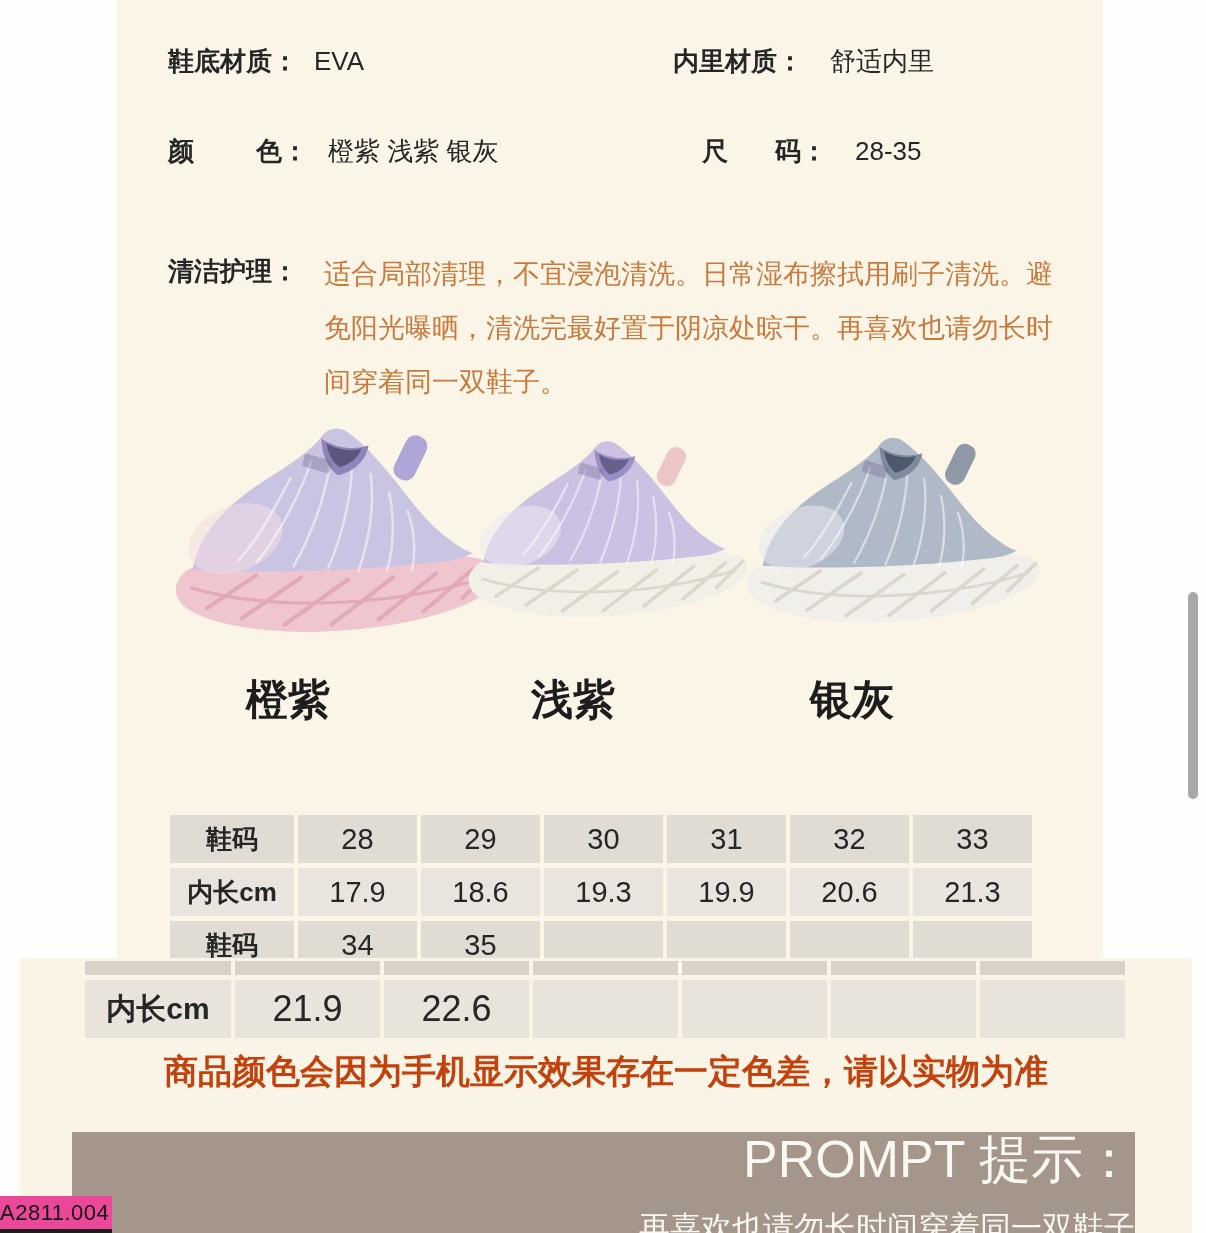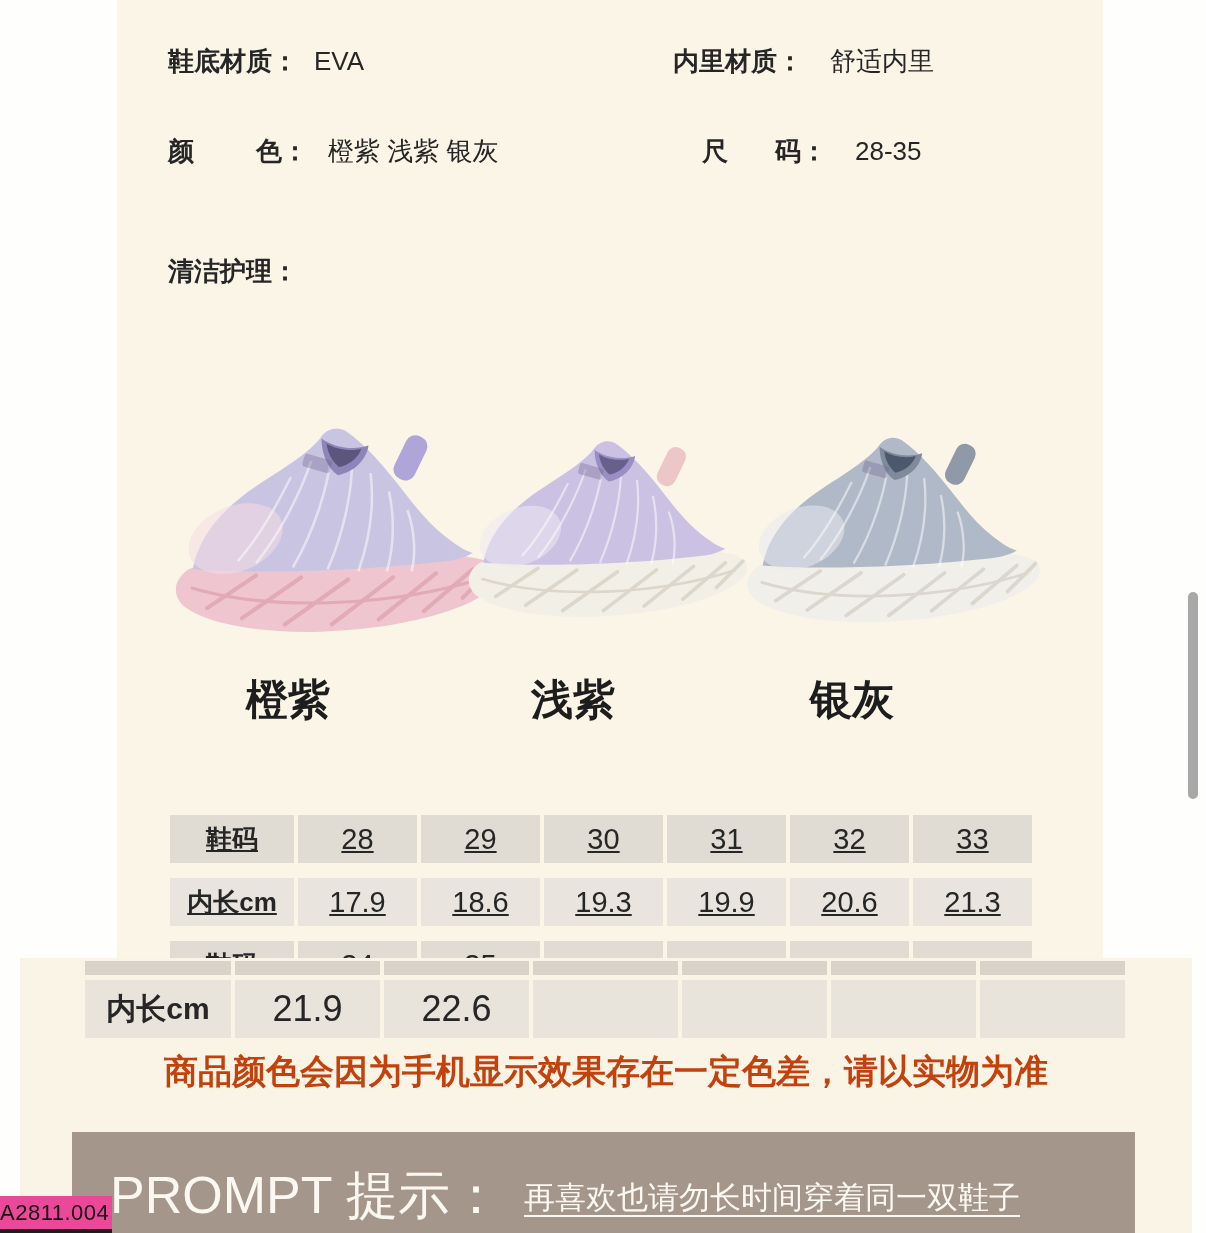--- a/index.html
+++ b/index.html
@@ -10,39 +10,39 @@
   .lab{position:absolute;font-size:26px;font-weight:600;line-height:34px;white-space:nowrap;}
   .val{position:absolute;font-size:26px;font-weight:500;line-height:34px;white-space:nowrap;}
   .split{display:flex;justify-content:space-between;}
   .split i{font-style:normal;}
   .care-text{position:absolute;left:207px;top:247px;width:731px;margin:0;
              font-size:27px;line-height:54px;font-weight:500;letter-spacing:0;}
   .shoe-fig{position:absolute;margin:0;}
   .shoe-fig svg{width:100%;height:100%;display:block;}
   .shoe-caption{position:absolute;width:160px;top:676px;text-align:left;
                 font-size:42px;font-weight:600;color:#1d1d1d;line-height:48px;}
-  .size-table{position:absolute;left:53px;top:815px;display:flex;flex-direction:column;gap:15px;text-decoration:underline;}
+  .size-table{position:absolute;left:53px;top:815px;display:flex;flex-direction:column;gap:5px;}
   .size-row{display:flex;gap:4px;}
   .size-row .cell{height:48px;display:flex;align-items:center;justify-content:center;}
   .size-row .cell.c-label{width:124px;font-size:26px;font-weight:600;}
   .size-row .cell.c-val{width:119px;font-size:29px;font-weight:500;}
   .row-a .cell{background:#e0dcd4;}
   .row-b .cell{background:#e9e5de;}
   .b-strip{position:absolute;left:65px;top:3px;display:flex;gap:4px;}
   .b-strip .cell{height:14px;background:#d8d2c9;}
   .b-row{position:absolute;left:65px;top:22px;display:flex;gap:4px;}
   .b-row .cell{height:58px;background:#e8e4dc;display:flex;align-items:center;justify-content:center;}
   .w-label{width:146px;}
   .w-val{width:145px;}
   .b-row .c-label{font-size:30px;font-weight:600;}
   .b-row .c-val{font-size:36px;font-weight:500;}
   .notice{position:absolute;left:0;top:90px;width:1172px;text-align:center;
           font-size:34px;font-weight:700;line-height:46px;}
   .prompt-band{position:absolute;left:52px;top:174px;width:1063px;height:101px;
-               display:flex;align-items:flex-end;padding:0 0 10px 38px;box-sizing:border-box;gap:22px;}
+               display:flex;align-items:flex-end;padding:0 0 10px 38px;box-sizing:border-box;gap:22px;flex-direction:column;}
   .prompt-big{font-size:52px;line-height:1.05;color:#fbf8f2;font-weight:500;white-space:nowrap;}
   .prompt-tip{font-size:31px;line-height:1.2;color:#fbf8f2;font-weight:500;white-space:nowrap;
               padding-bottom:7px;text-decoration:underline;text-underline-offset:7px;text-decoration-thickness:2px;}
   .scroll-thumb{position:absolute;left:1188px;top:592px;width:10px;height:207px;border-radius:5px;background:#a8a8a8;}
   .watermark{position:absolute;left:0;top:1196px;width:112px;height:33px;background:#ec4899;
              display:flex;align-items:center;box-sizing:border-box;
              font-size:22px;color:#121212;letter-spacing:0.5px;}
   .photo-edge{position:absolute;left:0;top:1229px;width:112px;height:4px;background:#1e1e1e;}
 </style>
 </head>
@@ -62,20 +62,21 @@
       <i>色：</i>
     </span>
     <span class="val" style="left:211px;top:134px">橙紫 浅紫 银灰</span>
     <span class="lab split" style="left:585px;top:134px;width:125px">
       <i>尺</i>
       <i>码：</i>
     </span>
     <span class="val" style="left:738px;top:134px">28-35</span>
 
     <span class="lab" style="left:51px;top:254px">清洁护理：</span>
+    <p class="care-text" style="color: rgb(201, 121, 59);">适合局部清理，不宜浸泡清洗。日常湿布擦拭用刷子清洗。避免阳光曝晒，清洗完最好置于阴凉处晾干。再喜欢也请勿长时间穿着同一双鞋子。</p>
 
     <figure class="shoe-fig" style="left: 43px; top: 418px; width: 368px; height: 230px; --upper: #c9c4e2; --collar: #8d84b8; --inner: #5c567e; --tab: #b0a5d8; --sole: #efc6cf; --sole_line: #e2a9b7; --toe: #f4dce1;">
       <svg viewBox="0 0 360 225">
         <path d="M28,148 C16,156 10,170 22,183 C44,202 100,211 158,209 C220,207 286,194 318,172 C332,162 336,148 322,141 C312,136 296,136 282,132 L66,144 C48,146 36,144 28,148 Z" fill="var(--sole)"></path>
         <path d="M46,186 L94,154 M80,196 L138,156 M122,202 L184,158 M168,202 L228,156 M214,197 L270,152 M258,189 L306,148 M296,176 L326,146" stroke="var(--sole_line)" stroke-width="4" fill="none" stroke-linecap="round"></path>
         <path d="M30,166 C110,190 230,184 318,156" stroke="var(--sole_line)" stroke-width="3" fill="none"></path>
         <rect x="234" y="16" width="22" height="46" rx="10" fill="var(--tab)" transform="rotate(26 245 39)"></rect>
         <path d="M32,148 C38,114 64,86 98,64 C126,46 148,32 158,18 C164,10 174,8 182,13 C200,25 220,48 240,74 C256,95 270,110 286,121 C294,127 300,130 306,132 C296,138 284,140 270,141 C180,151 76,152 32,148 Z" fill="var(--upper)"></path>
         <ellipse cx="74" cy="118" rx="48" ry="32" fill="var(--toe)" opacity="0.55" transform="rotate(-22 74 118)"></ellipse>
         <path d="M148,42 C138,72 118,112 94,142 M168,34 C164,70 150,112 130,146 M188,40 C188,76 178,116 164,148 M206,54 C210,88 204,122 194,150 M224,72 C230,100 228,128 222,150 M242,90 C250,112 250,136 246,150 M128,58 C114,86 96,118 76,140" stroke="rgba(255,255,255,0.5)" stroke-width="2.5" fill="none"></path>

